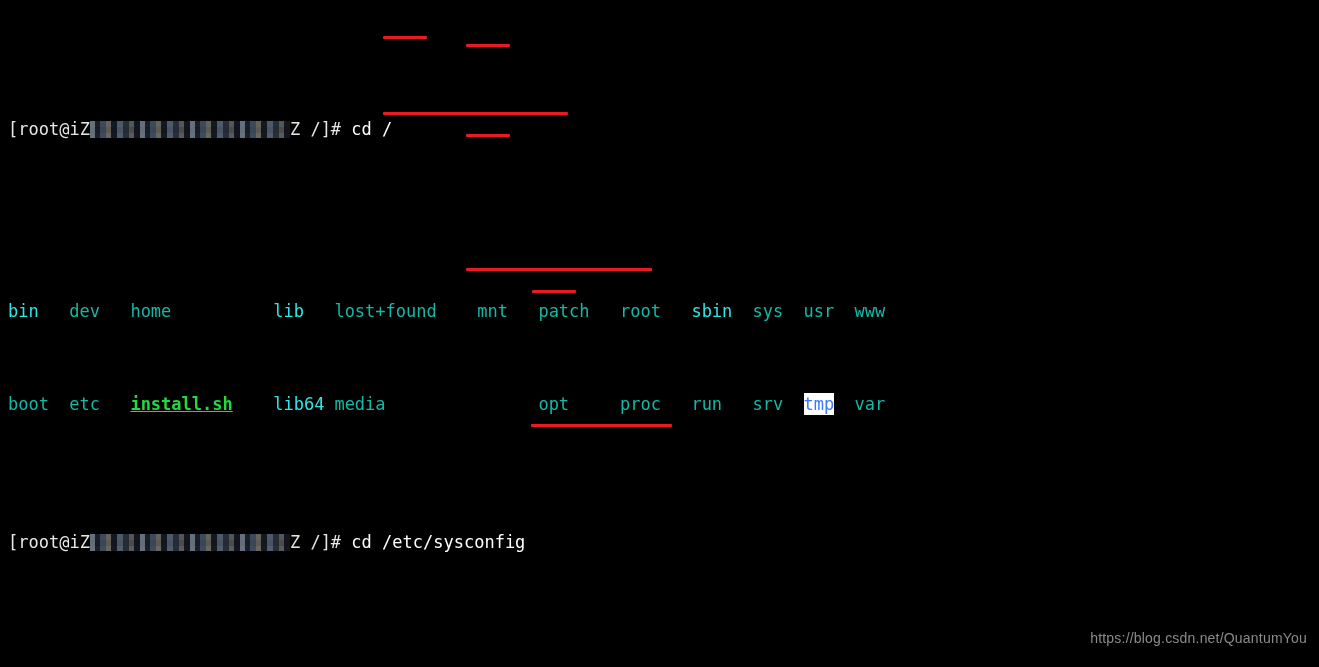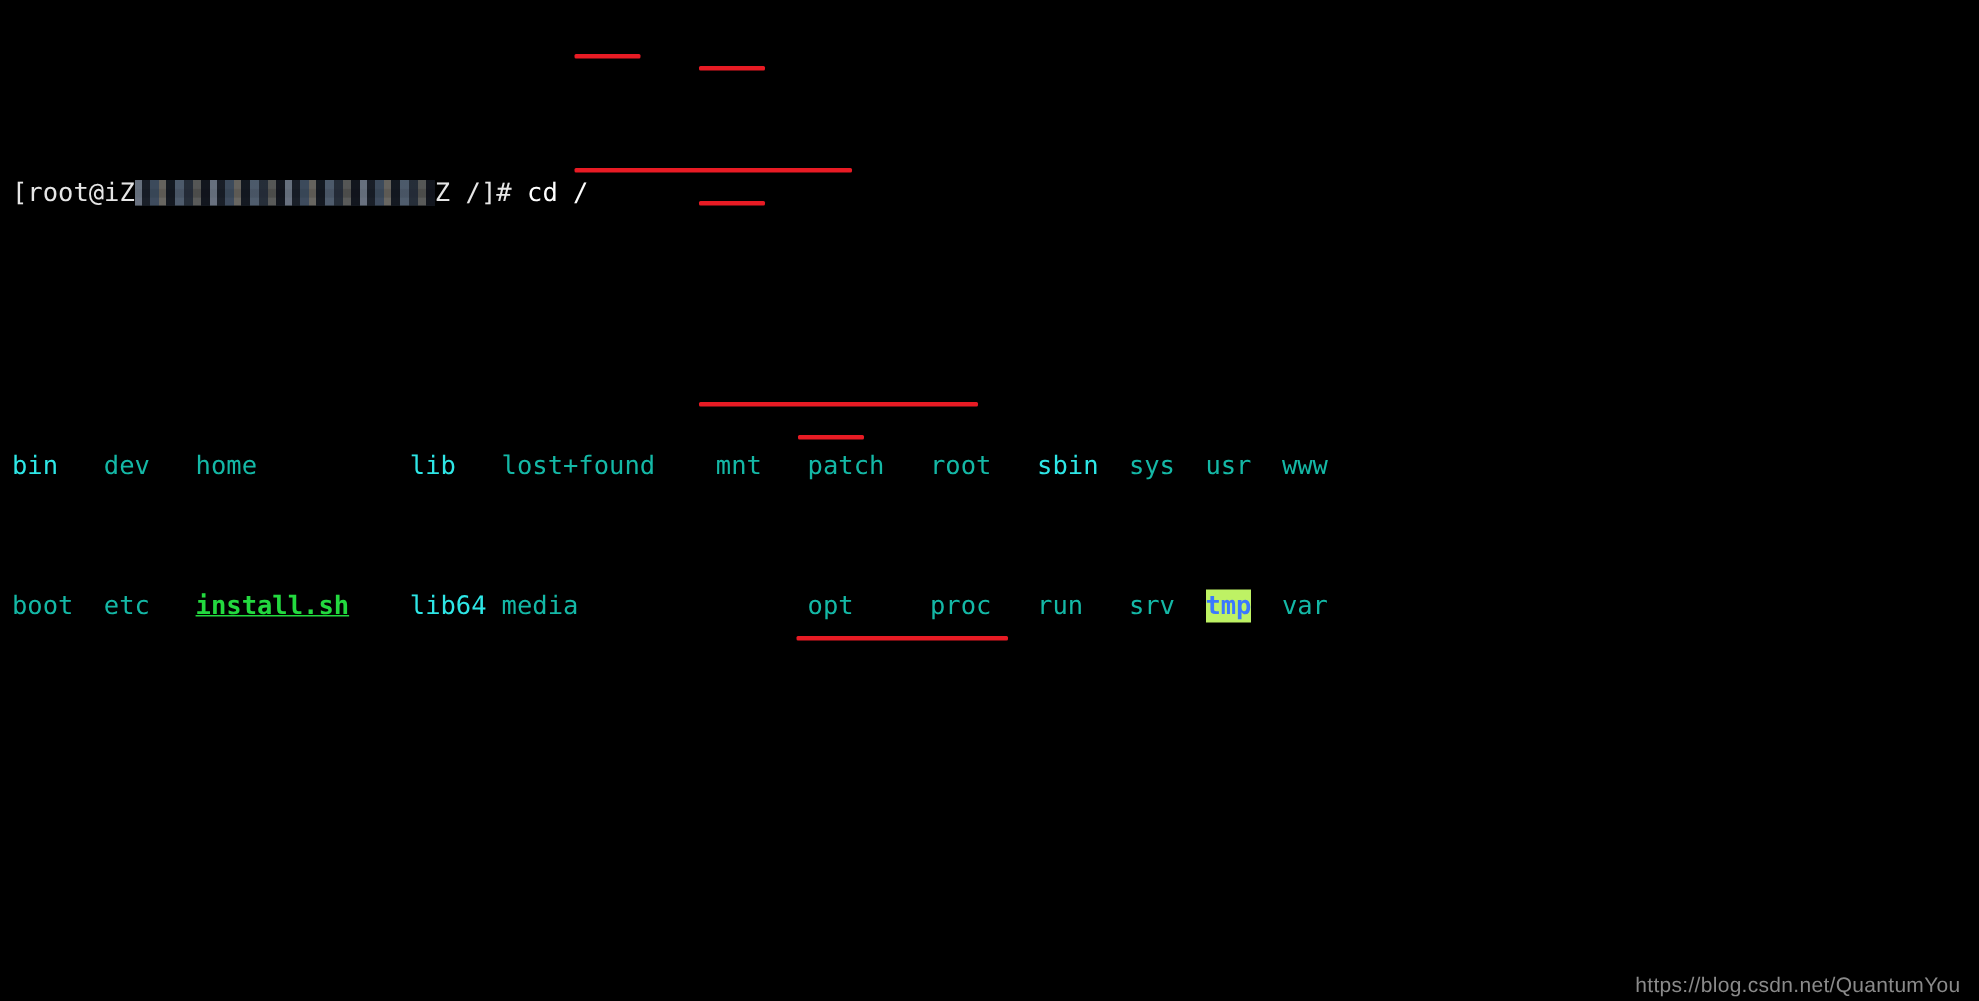--- a/index.html
+++ b/index.html
@@ -23,21 +23,21 @@
     font-size:17px;
     line-height:22.3px;
     letter-spacing:0px;
   }
   .row{height:22.3px;position:relative;white-space:pre;margin-top:26px;}
 
   
   .dir   {color:#14b8a6;font-weight:normal;}
   .link  {color:#2ee6e6;font-weight:normal;}
   .exe   {color:#23d93f;font-weight:bold;text-decoration:underline;}
-  .sticky{color:#3b78ff;font-weight:bold;background:#bef264;}
+  .sticky{color:#3b78ff;font-weight:normal;background:#ffffff;}
   .prompt{color:#e6e6e6;}
   .cmd   {color:#ffffff;}
 
   
   .mosaic{
     display:inline-block;
     vertical-align:-3px;
     height:17px;
     background-color:#1c2530;
     background-image:
@@ -57,21 +57,21 @@
   
   .uline{
     position:absolute;
     height:3px;
     background:#e81b24;
     border-radius:1px;
   }
 
   #watermark{
     position:absolute;
-    right:12px;bottom:0;
+    right:12px;bottom:18px;
     font-family:"Liberation Sans","DejaVu Sans",sans-serif;
     font-size:14px;
     color:#8a8a8a;
     letter-spacing:.2px;
   }
 </style>
 </head>
 <body>
 
 <div id="term">
@@ -79,20 +79,21 @@
   
   <div class="row"><span class="prompt">[root@iZ</span><span class="mosaic" style="width:200px"></span><span class="prompt">Z</span><span class="prompt"> </span><span class="prompt">/]#</span><span class="prompt"> </span><span class="cmd">cd /</span></div>
 
   
 
   
   <div class="row" id="root-r0"><span class="link" style="position: absolute; left: 0px;">bin</span><span class="dir" style="position: absolute; left: 61.2px;">dev</span><span class="dir" style="position: absolute; left: 122.4px;">home</span><span class="link" style="position: absolute; left: 265.2px;">lib</span><span class="dir" style="position: absolute; left: 326.4px;">lost+found</span><span class="dir" style="position: absolute; left: 469.2px;">mnt</span><span class="dir" style="position: absolute; left: 530.4px;">patch</span><span class="dir" style="position: absolute; left: 612px;">root</span><span class="link" style="position: absolute; left: 683.4px;">sbin</span><span class="dir" style="position: absolute; left: 744.6px;">sys</span><span class="dir" style="position: absolute; left: 795.6px;">usr</span><span class="dir" style="position: absolute; left: 846.6px;">www</span></div>
   <div class="row" id="root-r1"><span class="dir" style="position: absolute; left: 0px;">boot</span><span class="dir" style="position: absolute; left: 61.2px;">etc</span><span class="exe" style="position: absolute; left: 122.4px;">install.sh</span><span class="link" style="position: absolute; left: 265.2px;">lib64</span><span class="dir" style="position: absolute; left: 326.4px;">media</span><span class="dir" style="position: absolute; left: 530.4px;">opt</span><span class="dir" style="position: absolute; left: 612px;">proc</span><span class="dir" style="position: absolute; left: 683.4px;">run</span><span class="dir" style="position: absolute; left: 744.6px;">srv</span><span class="sticky" style="position: absolute; left: 795.6px;">tmp</span><span class="dir" style="position: absolute; left: 846.6px;">var</span></div>
 
   
+  <div class="row"><span class="prompt">[root@iZ</span><span class="mosaic" style="width:200px"></span><span class="prompt">Z</span><span class="prompt"> </span><span class="prompt">/]#</span><span class="prompt"> </span><span class="cmd">cd /etc/sysconfig</span></div>
 
   
 
   
   
   
   
   
   
 

